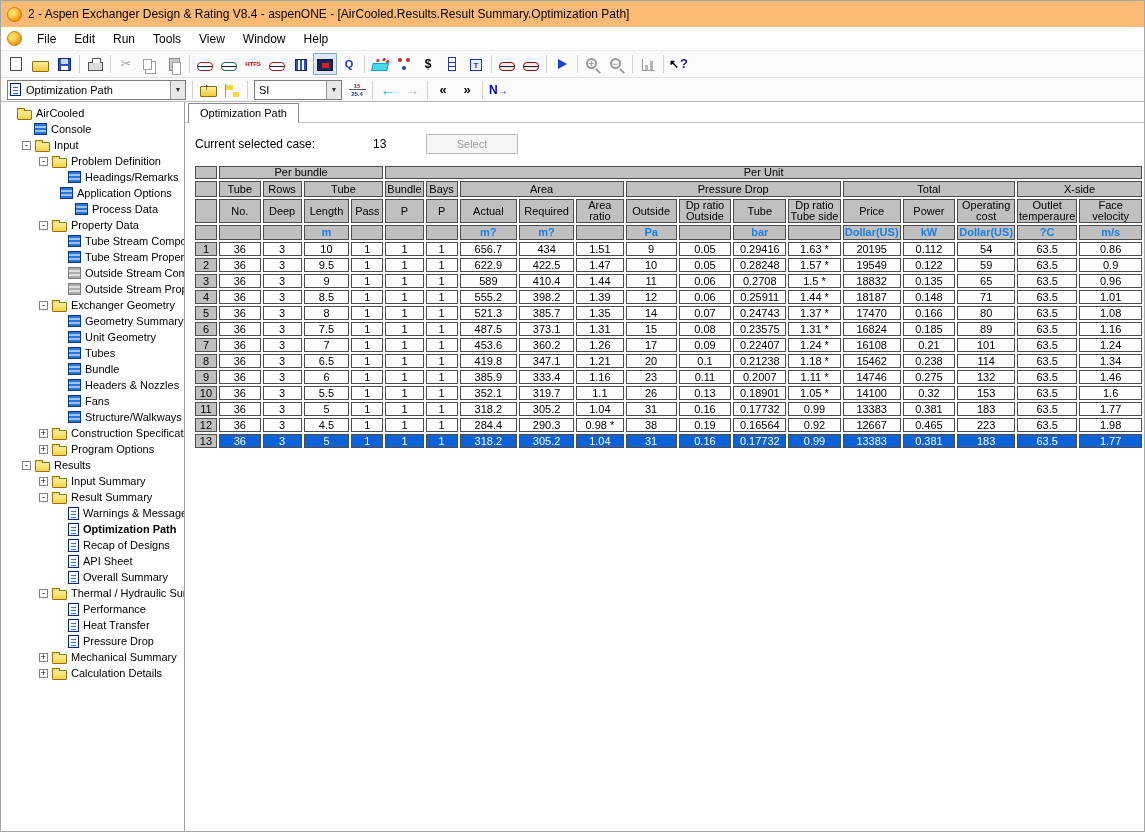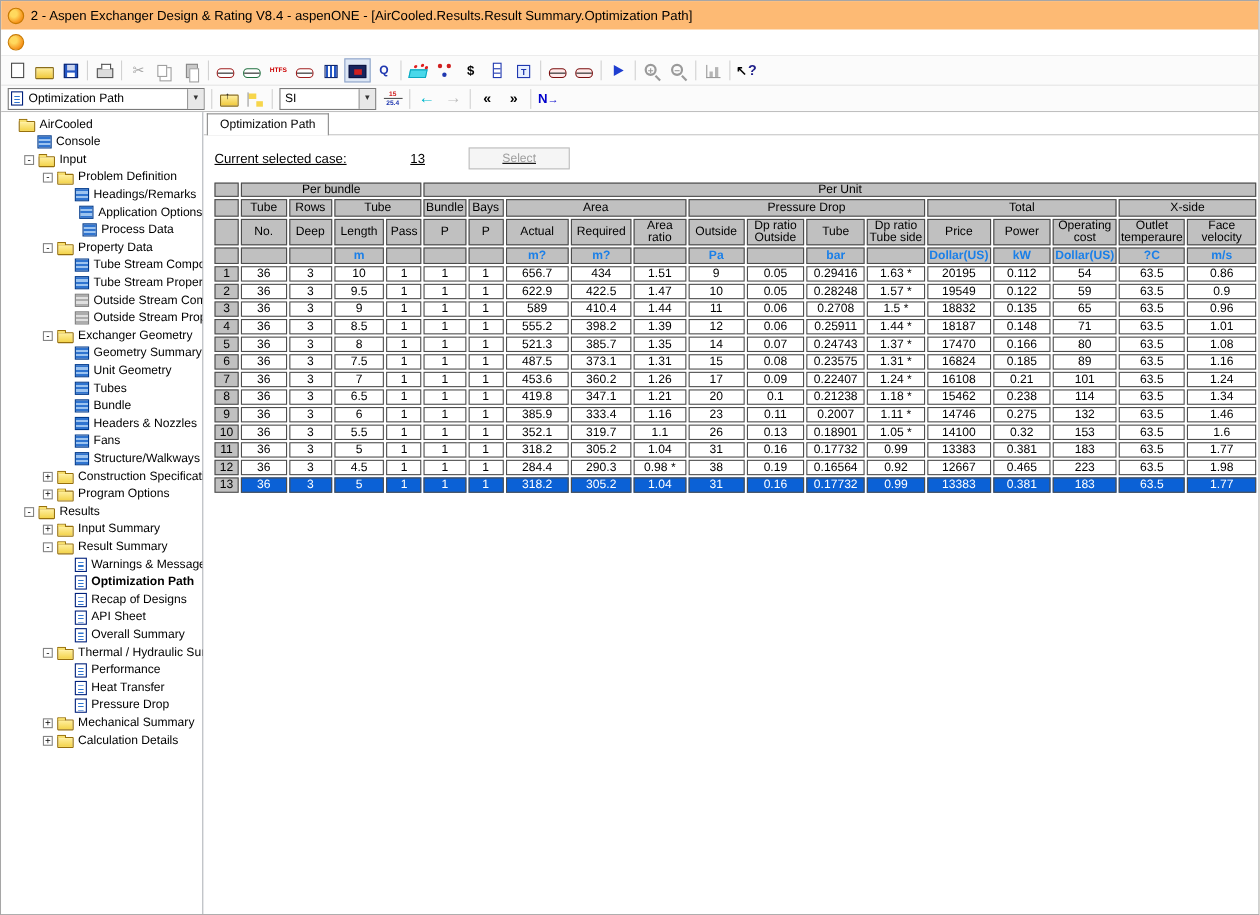--- a/index.html
+++ b/index.html
@@ -108,21 +108,21 @@
   .t-grid{width:13px;height:12px;border:1px solid #003a8c;background:repeating-linear-gradient(180deg,#2f74d0 0 2px,#9cc3ef 2px 4px);}
   .t-grid.gray{border-color:#7d7d7d;background:repeating-linear-gradient(180deg,#adadad 0 2px,#e0e0e0 2px 4px);}
   .t-report{width:11px;height:13px;border:1px solid #00217c;background:#fff;}
   .t-report::before{content:"";position:absolute;left:2px;right:2px;top:3px;height:7px;
       background:repeating-linear-gradient(180deg,#2f74d0 0 1px,transparent 1px 3px);}
 
   .content{flex:1;position:relative;background:#fff;overflow:hidden;}
   .tabstrip{height:21px;display:flex;padding-left:3px;border-bottom:1px solid #c6c6c6;}
   .tab{border:1px solid #8a8a8a;border-bottom:none;background:#fff;padding:0 11px;font-size:11px;line-height:19px;
        position:relative;top:1px;}
-  .casebar{display:flex;align-items:center;margin:11px 0 10px 10px;font-size:12px;text-decoration:underline;}
+  .casebar{display:flex;align-items:center;margin:11px 0 10px 10px;font-size:12px;}
   .case-label{width:168px;}
   .case-value{width:40px;margin-left:10px;}
   .btn-dis{width:92px;height:20px;margin-left:13px;background:#f5f5f5;border:1px solid #bcbcbc;color:#9e9e9e;
        font-size:11px;text-align:center;line-height:18px;}
 
   
   table.grid{border-collapse:separate;border-spacing:2px;table-layout:fixed;margin-left:8px;font-size:11px;background:#fff;}
   table.grid thead{background:#c0c0c0;}
   table.grid th,table.grid td{padding:0 1px;text-align:center;font-weight:normal;overflow:hidden;line-height:11px;}
   table.grid th.h{background:#c0c0c0;border:1px solid #4d4d4d;}
@@ -137,20 +137,29 @@
 </head>
 <body>
 
 <div class="app">
   <div class="titlebar">
     <span class="appicon"></span>
     <span>2 - Aspen Exchanger Design &amp; Rating V8.4 - aspenONE - [AirCooled.Results.Result Summary.Optimization Path]</span>
   </div>
   <div class="menubar">
     <span class="appicon"></span>
+    <span class="menu-items">
+        <span class="menu-item">File</span>
+        <span class="menu-item">Edit</span>
+        <span class="menu-item">Run</span>
+        <span class="menu-item">Tools</span>
+        <span class="menu-item">View</span>
+        <span class="menu-item">Window</span>
+        <span class="menu-item">Help</span>
+      </span>
   </div>
   <div class="toolbar">
       <span class="tb-btn">
         <span class="ig i-new-file"></span>
       </span>
       <span class="tb-btn">
         <span class="ig i-open-file"></span>
       </span>
       <span class="tb-btn">
         <span class="ig i-save-file"></span>
@@ -295,21 +304,21 @@
         <div class="ti" style="padding-left: 37px;">
           <span class="exp">-</span>
           <span class="tico t-folder"></span>
           <span class="tl">Problem Definition</span>
         </div>
         <div class="ti" style="padding-left: 54px;">
           <span class="exp-sp"></span>
           <span class="tico t-grid"></span>
           <span class="tl">Headings/Remarks</span>
         </div>
-        <div class="ti" style="padding-left: 46px; justify-content: flex-end;">
+        <div class="ti" style="padding-left: 46px;">
           <span class="exp-sp"></span>
           <span class="tico t-grid"></span>
           <span class="tl">Application Options</span>
         </div>
         <div class="ti" style="padding-left: 61px;">
           <span class="exp-sp"></span>
           <span class="tico t-grid"></span>
           <span class="tl">Process Data</span>
         </div>
         <div class="ti" style="padding-left: 37px;">

